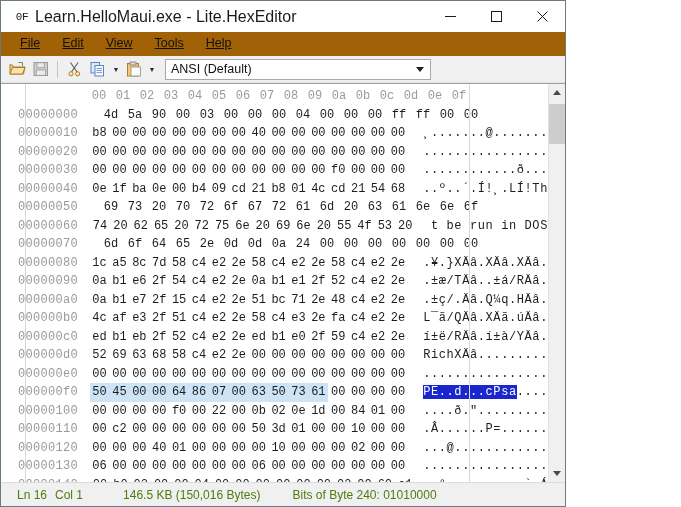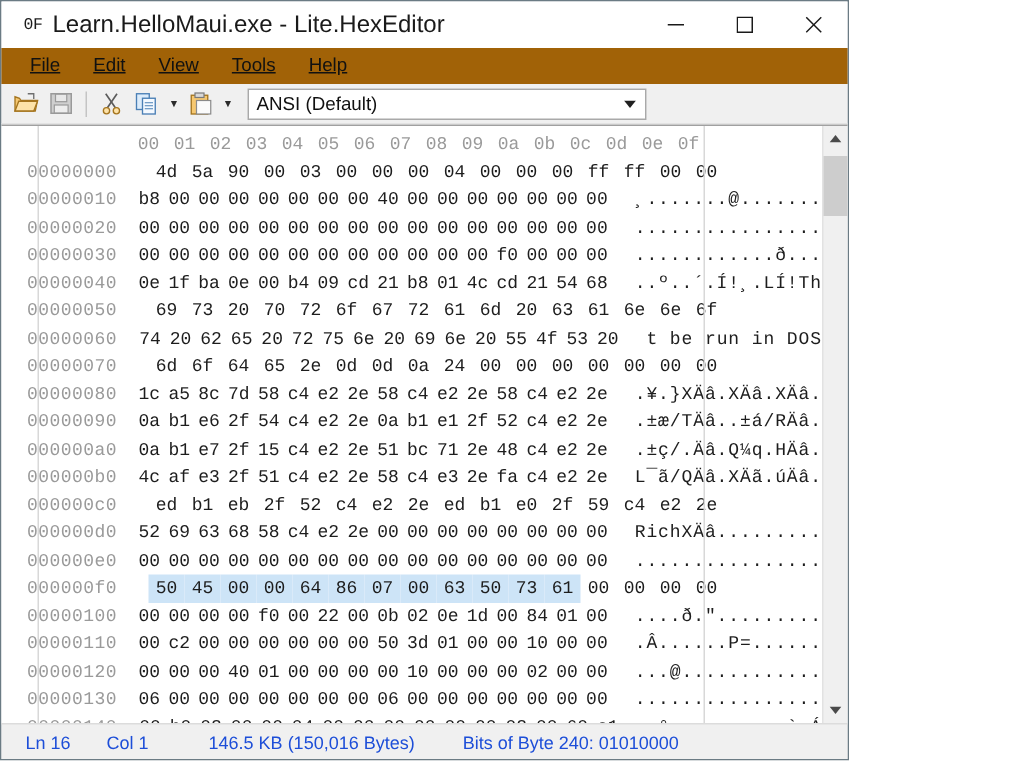--- a/index.html
+++ b/index.html
@@ -171,25 +171,25 @@
     width: 17px; height: 40px;
     background: #cdcdcd;
   }
 
   
   .statusbar {
     height: 24px; flex: 0 0 24px;
     background: #f0f0f0;
     border-top: 1px solid #dcdcdc;
     display: flex; align-items: center;
-    font-size: 12px; color: #1d4ed8;
+    font-size: 12px; color: #4d7c0f;
   }
   .sb-cell { padding: 0 4px; white-space: nowrap; }
   .sb-ln { margin-left: 12px; }
-  .sb-col { margin-left: 16px; }
+  .sb-col { }
   .sb-size { margin-left: 32px; }
   .sb-bits { margin-left: 24px; }
 </style>
 </head>
 <body>
 
 <div id="app">
 
   <div class="titlebar">
     <div class="title-icon">0F</div>
@@ -573,20 +573,21 @@
             <div class="byte">2e</div>
             <div class="byte">ed</div>
             <div class="byte">b1</div>
             <div class="byte">e0</div>
             <div class="byte">2f</div>
             <div class="byte">59</div>
             <div class="byte">c4</div>
             <div class="byte">e2</div>
             <div class="byte">2e</div>
             <div class="asciigap"></div>
+            <div class="ascii">í±ë/RÄâ.í±à/YÄâ.</div>
           </div>
           <div class="data-row">
             <div class="col-offset">000000d0</div>
             <div class="gap"></div>
             <div class="byte">52</div>
             <div class="byte">69</div>
             <div class="byte">63</div>
             <div class="byte">68</div>
             <div class="byte">58</div>
             <div class="byte">c4</div>
@@ -638,20 +639,21 @@
             <div class="byte sel">00</div>
             <div class="byte sel">63</div>
             <div class="byte sel">50</div>
             <div class="byte sel">73</div>
             <div class="byte sel">61</div>
             <div class="byte">00</div>
             <div class="byte">00</div>
             <div class="byte">00</div>
             <div class="byte">00</div>
             <div class="asciigap"></div>
+            <div class="ascii"><span class="asel">PE..d...cPsa</span><span>....</span></div>
           </div>
           <div class="data-row">
             <div class="col-offset">00000100</div>
             <div class="gap"></div>
             <div class="byte">00</div>
             <div class="byte">00</div>
             <div class="byte">00</div>
             <div class="byte">00</div>
             <div class="byte">f0</div>
             <div class="byte">00</div>

